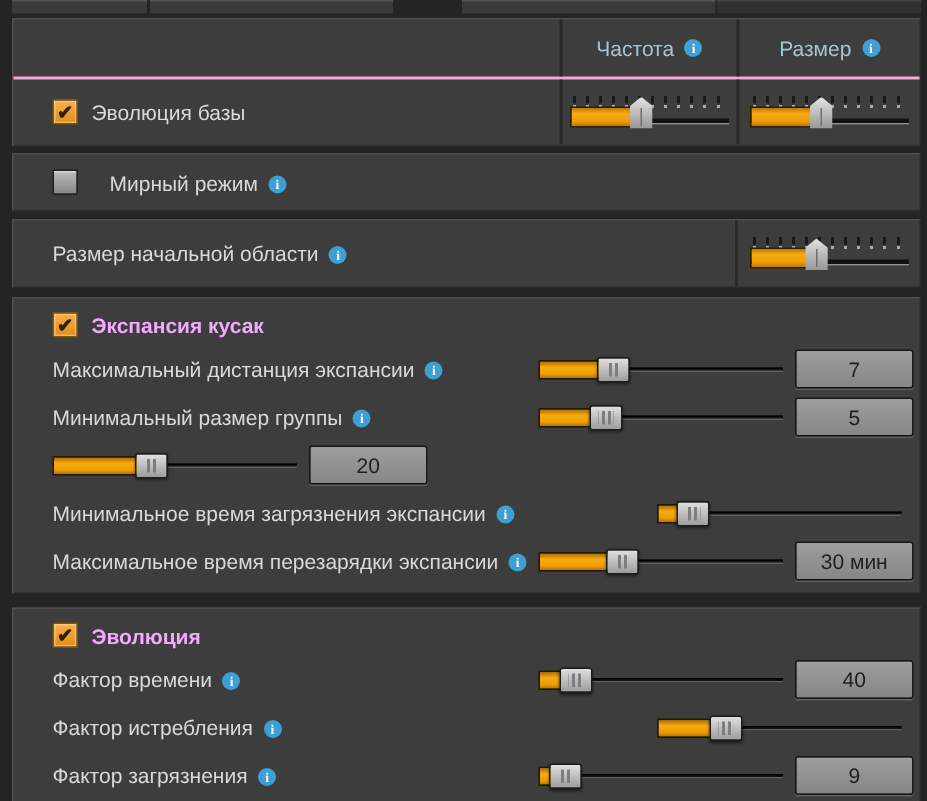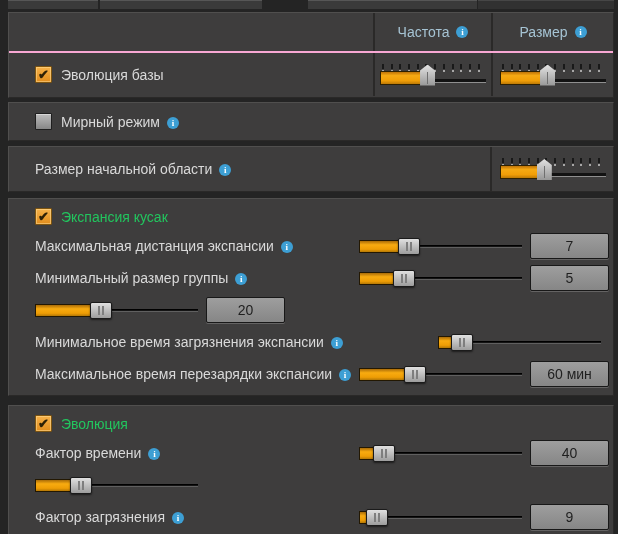--- a/index.html
+++ b/index.html
@@ -100,30 +100,30 @@
   .valbox {
     width:79px; height:26px; flex:0 0 79px;
     background:linear-gradient(180deg,#9e9e9e,#868686);
     border:1px solid #181818; border-radius:2px;
     box-shadow:0 1px 0 rgba(255,255,255,.2);
     color:#1f1f1f; display:flex; align-items:center; justify-content:center;
   }
 
   
   .shead { display:flex; align-items:center; gap:9px; padding:9px 0 5px 26px; }
-  .stitle { color:#22c55e; font-weight:normal; }
+  .stitle { color:#f0abfc; font-weight:bold; }
   .srow { display:flex; align-items:center; height:32px; padding:0 4px 0 26px; }
   .srow .lbl { flex:1; }
   .srow .slider { margin-right:8px; }
   .sec-bottom-pad { height:5px; }
 
   
   .m4 { margin-bottom:4px; } .m5 { margin-bottom:5px; } .m6 { margin-bottom:6px; } .m9 { margin-bottom:9px; }
 
-  .peaceful { height:39px; display:flex; align-items:center; padding-left:26px; gap:9px; }
+  .peaceful { height:39px; display:flex; align-items:center; padding-left:26px; gap:21px; }
   .starting { height:46px; display:grid; grid-template-columns:1fr 123px;gap:20px; }
   .starting .left { display:flex; align-items:center; padding-left:26px; }
   .starting .right { border-left:2px solid #2a2928; display:flex; align-items:center; justify-content:center; }
   .tblpanel { height:86px; }
 </style>
 </head>
 <body>
 
 <div class="tabstrip">
   <div class="stub" style="left:8px;width:90px;"></div>
@@ -196,21 +196,21 @@
 
   <div class="panel m9">
     <div class="shead">
       <span class="checkbox checked">
           <span class="mark">✔</span>
         </span>
       <span class="stitle">Экспансия кусак</span>
     </div>
 
     <div class="srow">
-      <span class="lbl"><span>Максимальная дистанция экспансии</span><span class="info">i</span></span>
+      <span class="lbl"><span>Максимальный дистанция экспансии</span><span class="info">i</span></span>
       <div class="slider" style="--frac: 0.28;">
         <div class="strack"></div>
         <div class="sfill"></div>
         <div class="shandle"></div>
       </div>
       <div class="valbox">7</div>
     </div>
 
     <div class="srow">
       <span class="lbl"><span>Минимальный размер группы</span><span class="info">i</span></span>
@@ -240,21 +240,21 @@
       </div>
     </div>
 
     <div class="srow">
       <span class="lbl"><span>Максимальное время перезарядки экспансии</span><span class="info">i</span></span>
       <div class="slider" style="--frac: 0.32;">
         <div class="strack"></div>
         <div class="sfill"></div>
         <div class="shandle"></div>
       </div>
-      <div class="valbox">60 мин</div>
+      <div class="valbox">30 мин</div>
     </div>
     <div class="sec-bottom-pad"></div>
   </div>
 
   <div class="panel">
     <div class="shead">
       <span class="checkbox checked">
           <span class="mark">✔</span>
         </span>
       <span class="stitle">Эволюция</span>
@@ -264,20 +264,21 @@
       <span class="lbl"><span>Фактор времени</span><span class="info">i</span></span>
       <div class="slider" style="--frac: 0.1;">
         <div class="strack"></div>
         <div class="sfill"></div>
         <div class="shandle"></div>
       </div>
       <div class="valbox">40</div>
     </div>
 
     <div class="srow">
+      <span class="lbl"><span>Фактор истребления</span><span class="info">i</span></span>
       <div class="slider" style="--frac: 0.25;">
         <div class="strack"></div>
         <div class="sfill"></div>
         <div class="shandle"></div>
       </div>
     </div>
 
     <div class="srow">
       <span class="lbl"><span>Фактор загрязнения</span><span class="info">i</span></span>
       <div class="slider" style="--frac: 0.05;">

